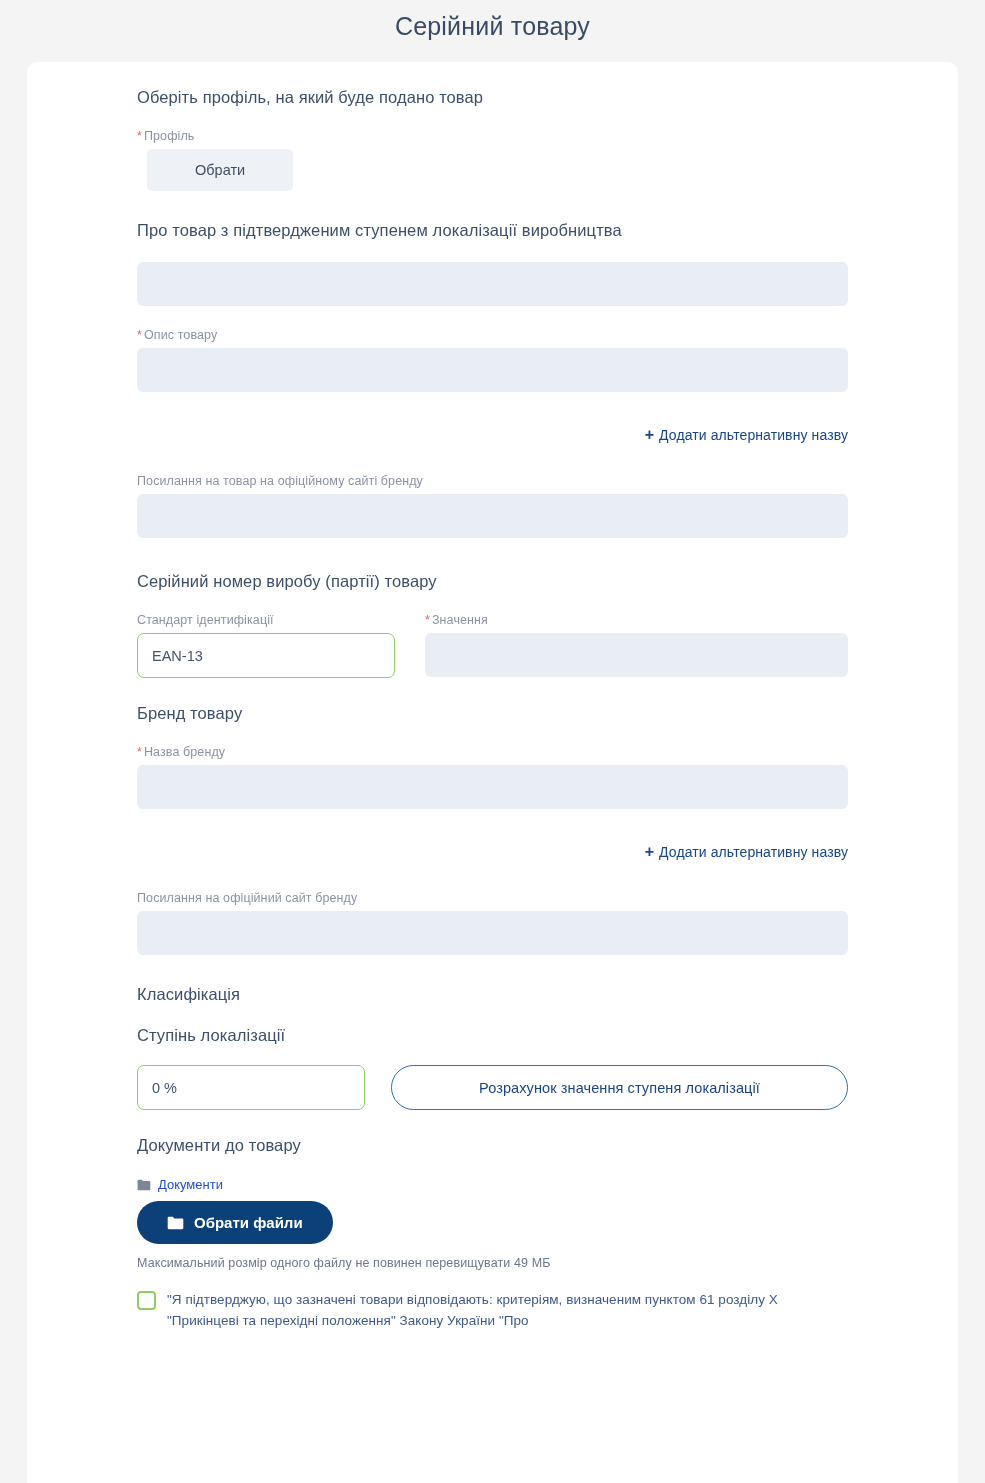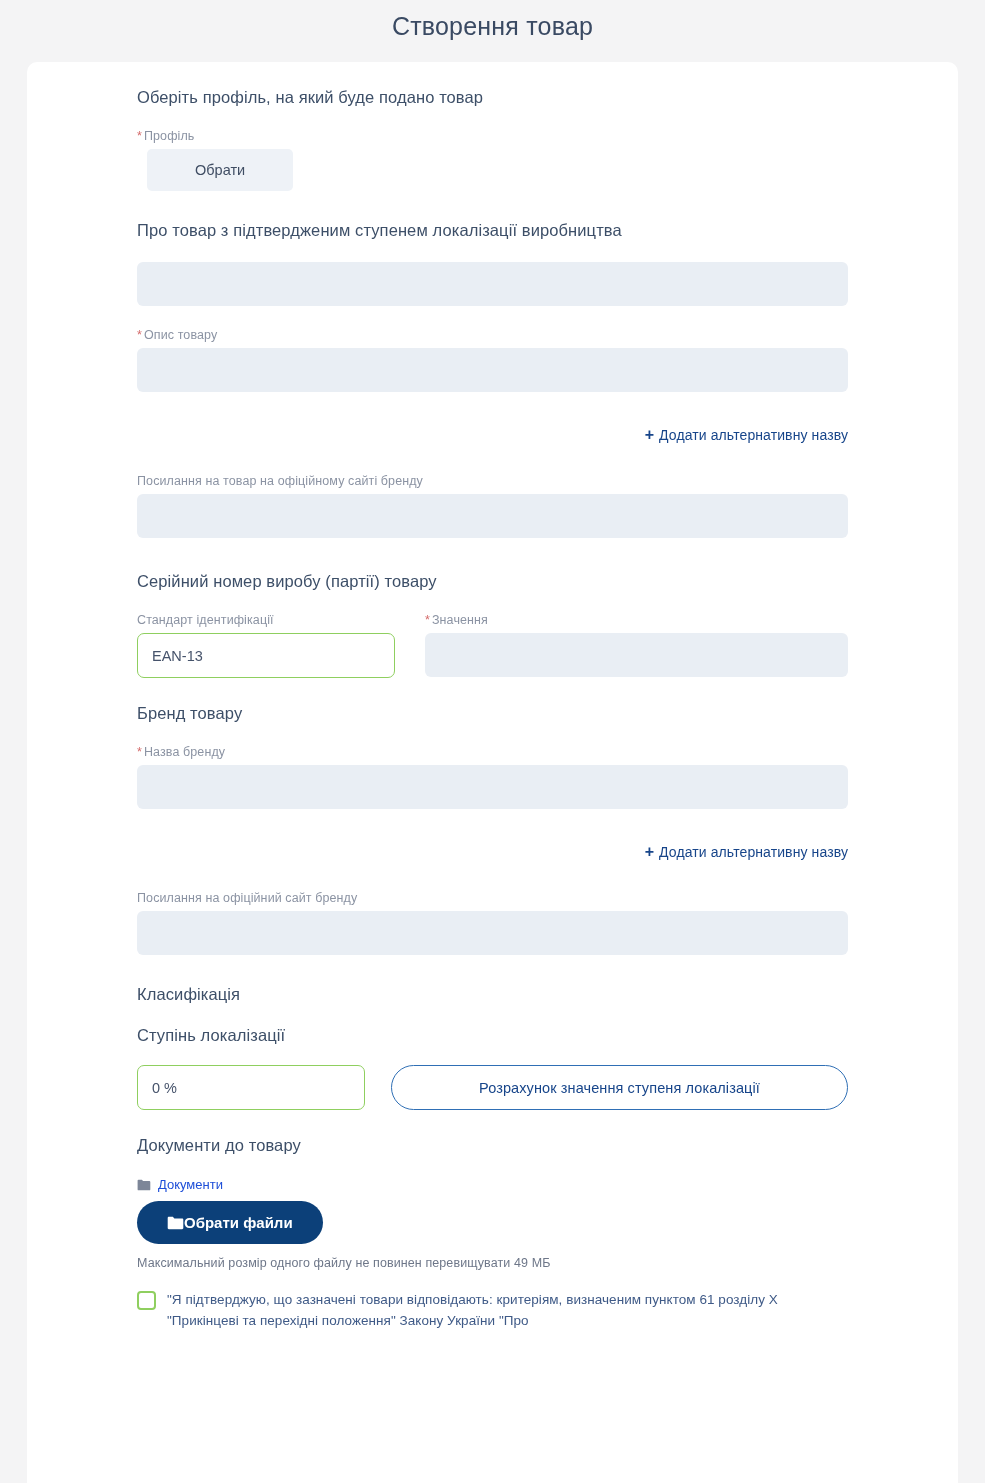--- a/index.html
+++ b/index.html
@@ -138,20 +138,21 @@
     align-items: center;
     gap: 7px;
     font-size: 13px;
     color: #1d4ed8;
     margin-bottom: 9px;
   }
 
   .btn-files {
     display: inline-flex;
     align-items: center;
+    gap: 10px;
     background: #0c4079;
     border: none;
     border-radius: 24px;
     color: #ffffff;
     font-size: 15px;
     font-family: inherit;
     font-weight: 600;
     padding: 13px 30px;
     cursor: pointer;
   }
@@ -186,21 +187,21 @@
     letter-spacing: 0.05px;
   }
   .sp-22 { height: 22px; }
   .sp-26 { height: 26px; }
   .sp-30 { height: 30px; }
   .sp-34 { height: 34px; }
 </style>
 </head>
 <body>
 
-<h1 class="page-title">Створення товар</h1>
+<h1 class="page-title">Серійний товару</h1>
 
 <div class="card">
 
   <section>
     <h2 class="section-heading">Оберіть профіль, на який буде подано товар</h2>
     <p class="field-label">
       <span class="req-star">*</span><span>Профіль</span>
     </p>
     <button class="btn-choose">Обрати</button>
   </section>

